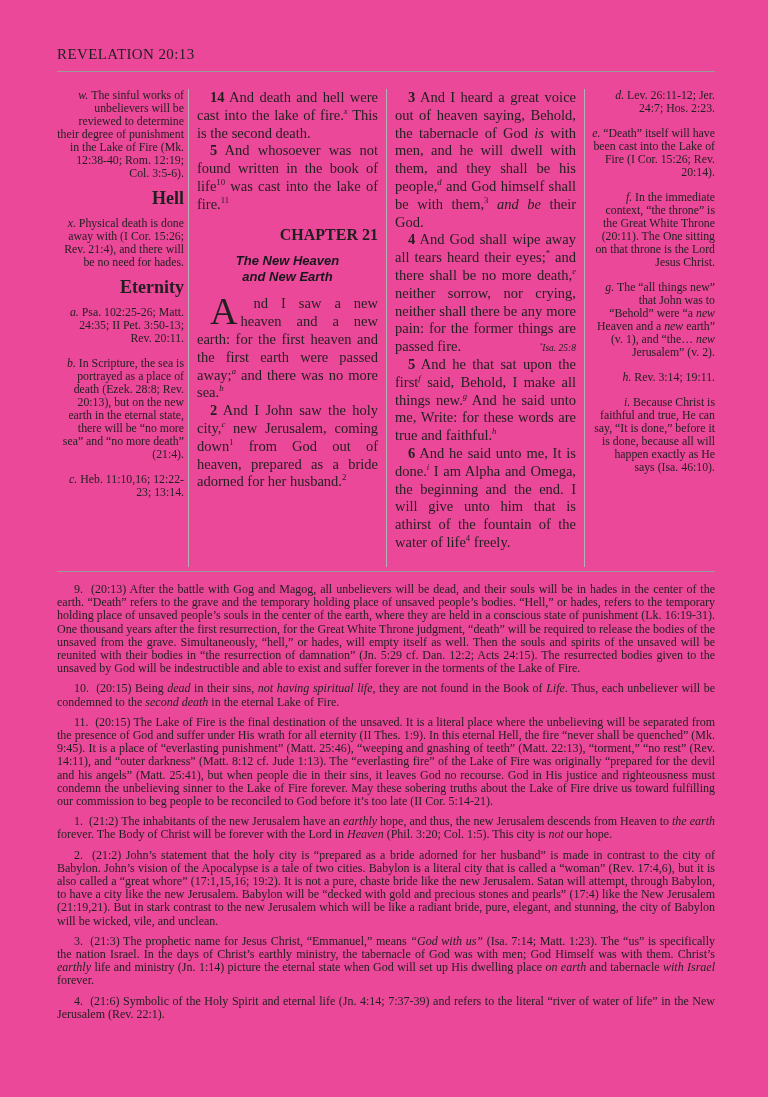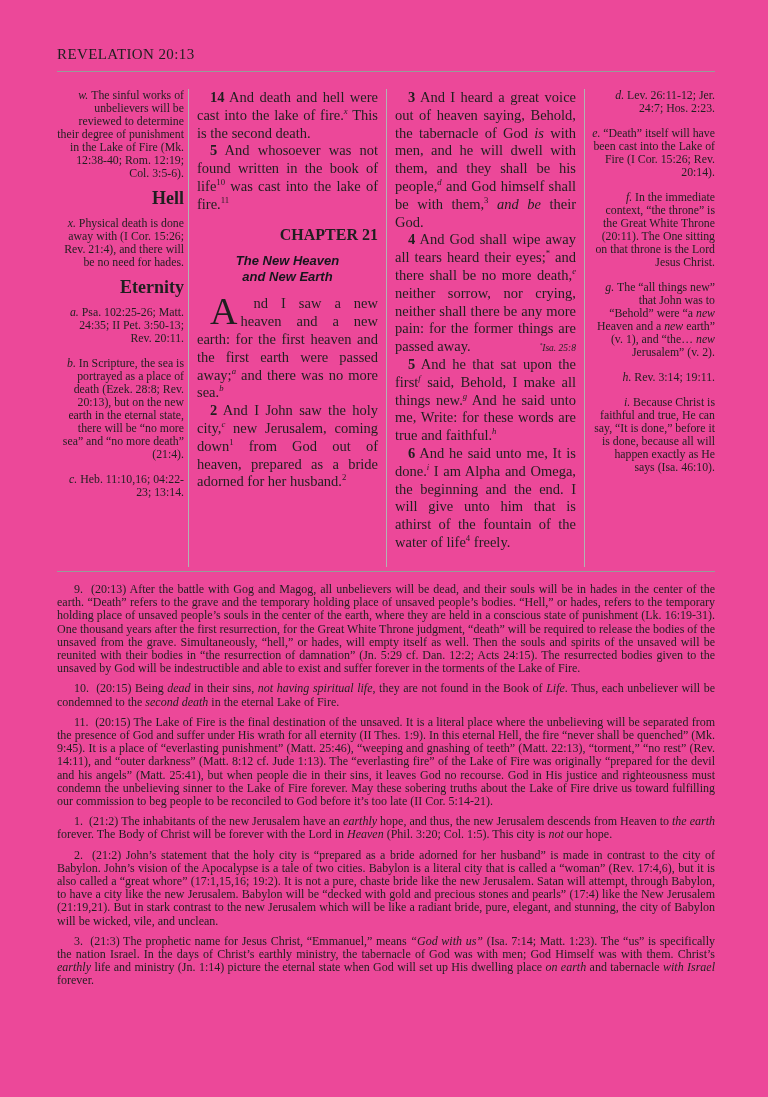--- a/index.html
+++ b/index.html
@@ -60,36 +60,36 @@
   </div>
 
   <div class="columns">
     <div class="col margin-col left" id="col-margin-left">
         <div class="blk note"><span class="it">w. </span><span>The sinful works of unbelievers will be reviewed to determine their degree of punishment in the Lake of Fire (Mk. 12:38-40; Rom. 12:19; Col. 3:5-6).</span></div>
         <div class="blk note-heading"><span>Hell</span></div>
         <div class="blk note"><span class="it">x. </span><span>Physical death is done away with (I Cor. 15:26; Rev. 21:4), and there will be no need for hades.</span></div>
         <div class="blk note-heading"><span>Eternity</span></div>
         <div class="blk note"><span class="it">a. </span><span>Psa. 102:25-26; Matt. 24:35; II Pet. 3:50-13; Rev. 20:11.</span></div>
         <div class="blk note"><span class="it">b. </span><span>In Scripture, the sea is portrayed as a place of death (Ezek. 28:8; Rev. 20:13), but on the new earth in the eternal state, there will be “no more sea” and “no more death” (21:4).</span></div>
-        <div class="blk note"><span class="it">c. </span><span>Heb. 11:10,16; 04:22-23; 13:14.</span></div>
+        <div class="blk note"><span class="it">c. </span><span>Heb. 11:10,16; 12:22-23; 13:14.</span></div>
       </div>
     <div class="vdiv"></div>
     <div class="col main-col" id="col-main-1">
         <div class="blk cite"><sup>*</sup><span class="it">Gr. Hades</span></div>
         <div class="blk verse"><span class="vnum">14</span><span> And death and hell were cast into the lake of fire.</span><sup class="it">x</sup><span> This is the second death.</span></div>
         <div class="blk verse"><span class="vnum">5</span><span> And whosoever was not found written in the book of life</span><sup>10</sup><span> was cast into the lake of fire.</span><sup>11</sup></div>
         <div class="blk chapter-head">CHAPTER 21</div>
         <div class="blk subtitle">The New Heaven<br>and New Earth</div>
         <div class="blk verse para-cont"><span class="dropcap">A</span><span>nd I saw a new heaven and a new earth: for the first heaven and the first earth were passed away;</span><sup class="it">a</sup><span> and there was no more sea.</span><sup class="it">b</sup></div>
         <div class="blk verse"><span class="vnum">2</span><span> And I John saw the holy city,</span><sup class="it">c</sup><span> new Jerusalem, coming down</span><sup>1</sup><span> from God out of heaven, prepared as a bride adorned for her husband.</span><sup>2</sup></div>
       </div>
     <div class="vdiv"></div>
     <div class="col main-col" id="col-main-2">
         <div class="blk verse"><span class="vnum">3</span><span> And I heard a great voice out of heaven saying, Behold, the tabernacle of God </span><span class="it">is</span><span> with men, and he will dwell with them, and they shall be his people,</span><sup class="it">d</sup><span> and God himself shall be with them,</span><sup>3</sup><span> </span><span class="it">and be</span><span> their God.</span></div>
-        <div class="blk verse"><span class="vnum">4</span><span> And God shall wipe away all tears heard their eyes;</span><sup>*</sup><span> and there shall be no more death,</span><sup class="it">e</sup><span> neither sorrow, nor crying, neither shall there be any more pain: for the former things are passed away.</span></div>
+        <div class="blk verse"><span class="vnum">4</span><span> And God shall wipe away all tears heard their eyes;</span><sup>*</sup><span> and there shall be no more death,</span><sup class="it">e</sup><span> neither sorrow, nor crying, neither shall there be any more pain: for the former things are passed fire.</span></div>
         <div class="blk cite"><sup>*</sup><span class="it">Isa. 25:8</span></div>
         <div class="blk verse"><span class="vnum">5</span><span> And he that sat upon the first</span><sup class="it">f</sup><span> said, Behold, I make all things new.</span><sup class="it">g</sup><span> And he said unto me, Write: for these words are true and faithful.</span><sup class="it">h</sup></div>
         <div class="blk verse"><span class="vnum">6</span><span> And he said unto me, It is done.</span><sup class="it">i</sup><span> I am Alpha and Omega, the beginning and the end. I will give unto him that is athirst of the fountain of the water of life</span><sup>4</sup><span> freely.</span></div>
       </div>
     <div class="vdiv"></div>
     <div class="col margin-col right" id="col-margin-right">
         <div class="blk note"><span class="it">d. </span><span>Lev. 26:11-12; Jer. 24:7; Hos. 2:23.</span></div>
         <div class="blk note"><span class="it">e. </span><span>“Death” itself will have been cast into the Lake of Fire (I Cor. 15:26; Rev. 20:14).</span></div>
         <div class="blk note"><span class="it">f. </span><span>In the immediate context, “the throne” is the Great White Throne (20:11). The One sitting on that throne is the Lord Jesus Christ.</span></div>
         <div class="blk note"><span class="it">g. </span><span>The “all things new” that John was to “Behold” were “a </span><span class="it">new</span><span> Heaven and a </span><span class="it">new</span><span> earth” (v. 1), and “the… </span><span class="it">new</span><span> Jerusalem” (v. 2).</span></div>
@@ -99,14 +99,15 @@
   </div>
 
   <div class="rule bottom-rule"></div>
   <div class="footnotes" id="footnotes">
       <div class="footnote"><span>9.</span>&nbsp;&nbsp;<span>(20:13) After the battle with Gog and Magog, all unbelievers will be dead, and their souls will be in hades in the center of the earth. “Death” refers to the grave and the temporary holding place of unsaved people’s bodies. “Hell,” or hades, refers to the temporary holding place of unsaved people’s souls in the center of the earth, where they are held in a conscious state of punishment (Lk. 16:19-31). One thousand years after the first resurrection, for the Great White Throne judgment, “death” will be required to release the bodies of the unsaved from the grave. Simultaneously, “hell,” or hades, will empty itself as well. Then the souls and spirits of the unsaved will be reunited with their bodies in “the resurrection of damnation” (Jn. 5:29 cf. Dan. 12:2; Acts 24:15). The resurrected bodies given to the unsaved by God will be indestructible and able to exist and suffer forever in the torments of the Lake of Fire.</span></div>
       <div class="footnote"><span>10.</span>&nbsp;&nbsp;<span>(20:15) Being </span><span class="it">dead</span><span> in their sins, </span><span class="it">not having spiritual life</span><span>, they are not found in the Book of </span><span class="it">Life</span><span>. Thus, each unbeliever will be condemned to the </span><span class="it">second death</span><span> in the eternal Lake of Fire.</span></div>
       <div class="footnote"><span>11.</span>&nbsp;&nbsp;<span>(20:15) The Lake of Fire is the final destination of the unsaved. It is a literal place where the unbelieving will be separated from the presence of God and suffer under His wrath for all eternity (II Thes. 1:9). In this eternal Hell, the fire “never shall be quenched” (Mk. 9:45). It is a place of “everlasting punishment” (Matt. 25:46), “weeping and gnashing of teeth” (Matt. 22:13), “torment,” “no rest” (Rev. 14:11), and “outer darkness” (Matt. 8:12 cf. Jude 1:13). The “everlasting fire” of the Lake of Fire was originally “prepared for the devil and his angels” (Matt. 25:41), but when people die in their sins, it leaves God no recourse. God in His justice and righteousness must condemn the unbelieving sinner to the Lake of Fire forever. May these sobering truths about the Lake of Fire drive us toward fulfilling our commission to beg people to be reconciled to God before it’s too late (II Cor. 5:14-21).</span></div>
       <div class="footnote"><span>1.</span>&nbsp;&nbsp;<span>(21:2) The inhabitants of the new Jerusalem have an </span><span class="it">earthly</span><span> hope, and thus, the new Jerusalem descends from Heaven to </span><span class="it">the earth</span><span> forever. The Body of Christ will be forever with the Lord in </span><span class="it">Heaven</span><span> (Phil. 3:20; Col. 1:5). This city is </span><span class="it">not</span><span> our hope.</span></div>
       <div class="footnote"><span>2.</span>&nbsp;&nbsp;<span>(21:2) John’s statement that the holy city is “prepared as a bride adorned for her husband” is made in contrast to the city of Babylon. John’s vision of the Apocalypse is a tale of two cities. Babylon is a literal city that is called a “woman” (Rev. 17:4,6), but it is also called a “great whore” (17:1,15,16; 19:2). It is not a pure, chaste bride like the new Jerusalem. Satan will attempt, through Babylon, to have a city like the new Jerusalem. Babylon will be “decked with gold and precious stones and pearls” (17:4) like the New Jerusalem (21:19,21). But in stark contrast to the new Jerusalem which will be like a radiant bride, pure, elegant, and stunning, the city of Babylon will be wicked, vile, and unclean.</span></div>
       <div class="footnote"><span>3.</span>&nbsp;&nbsp;<span>(21:3) The prophetic name for Jesus Christ, “Emmanuel,” means </span><span class="it">“God with us”</span><span> (Isa. 7:14; Matt. 1:23). The “us” is specifically the nation Israel. In the days of Christ’s earthly ministry, the tabernacle of God was with men; God Himself was with them. Christ’s </span><span class="it">earthly</span><span> life and ministry (Jn. 1:14) picture the eternal state when God will set up His dwelling place </span><span class="it">on earth</span><span> and tabernacle </span><span class="it">with Israel</span><span> forever.</span></div>
+      <div class="footnote"><span>4.</span>&nbsp;&nbsp;<span>(21:6) Symbolic of the Holy Spirit and eternal life (Jn. 4:14; 7:37-39) and refers to the literal “river of water of life” in the New Jerusalem (Rev. 22:1).</span></div>
     </div>
 </div>
 
 </body></html>

